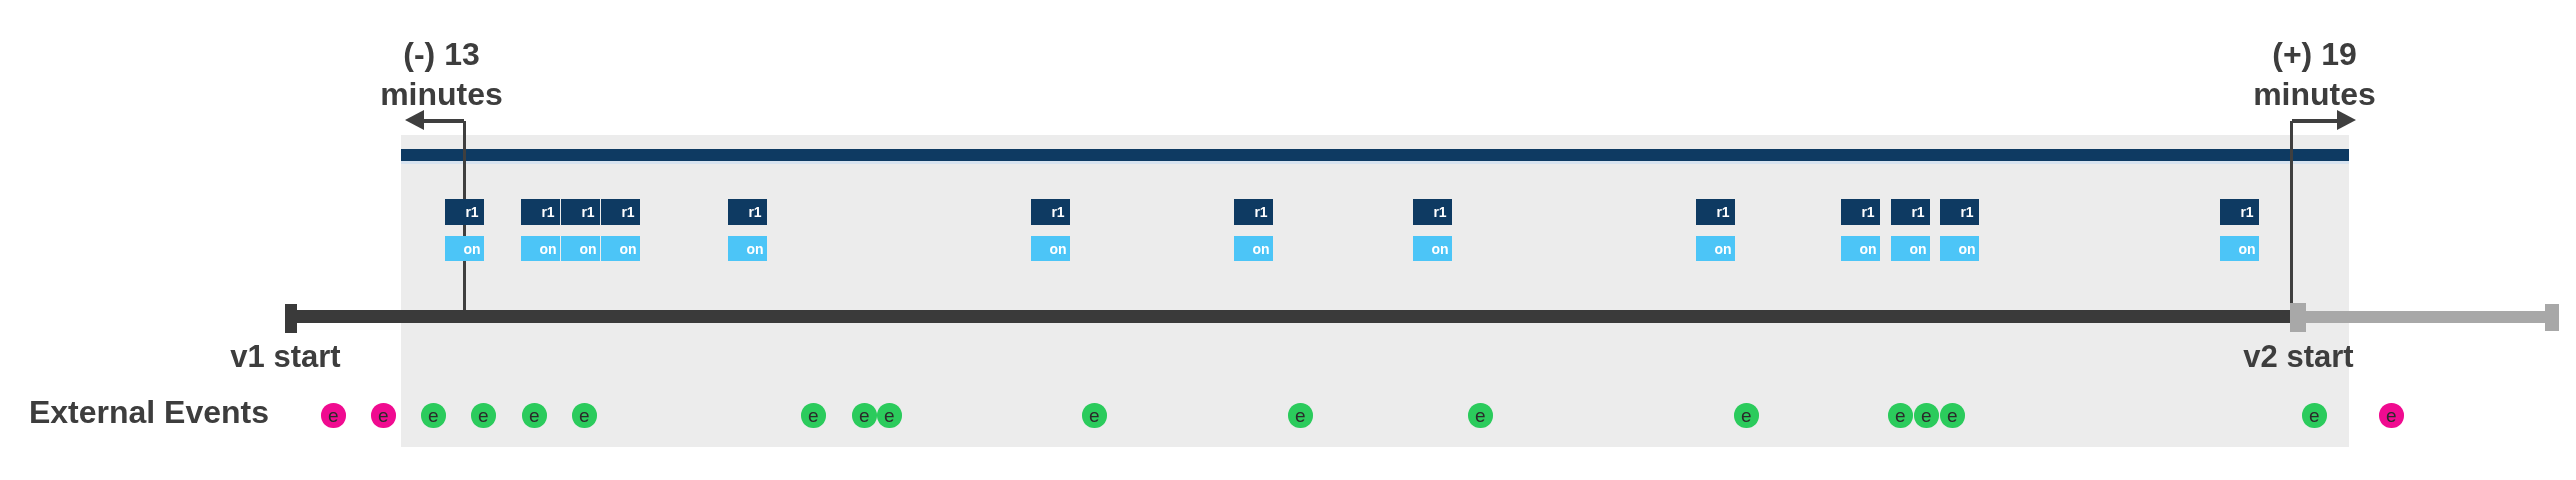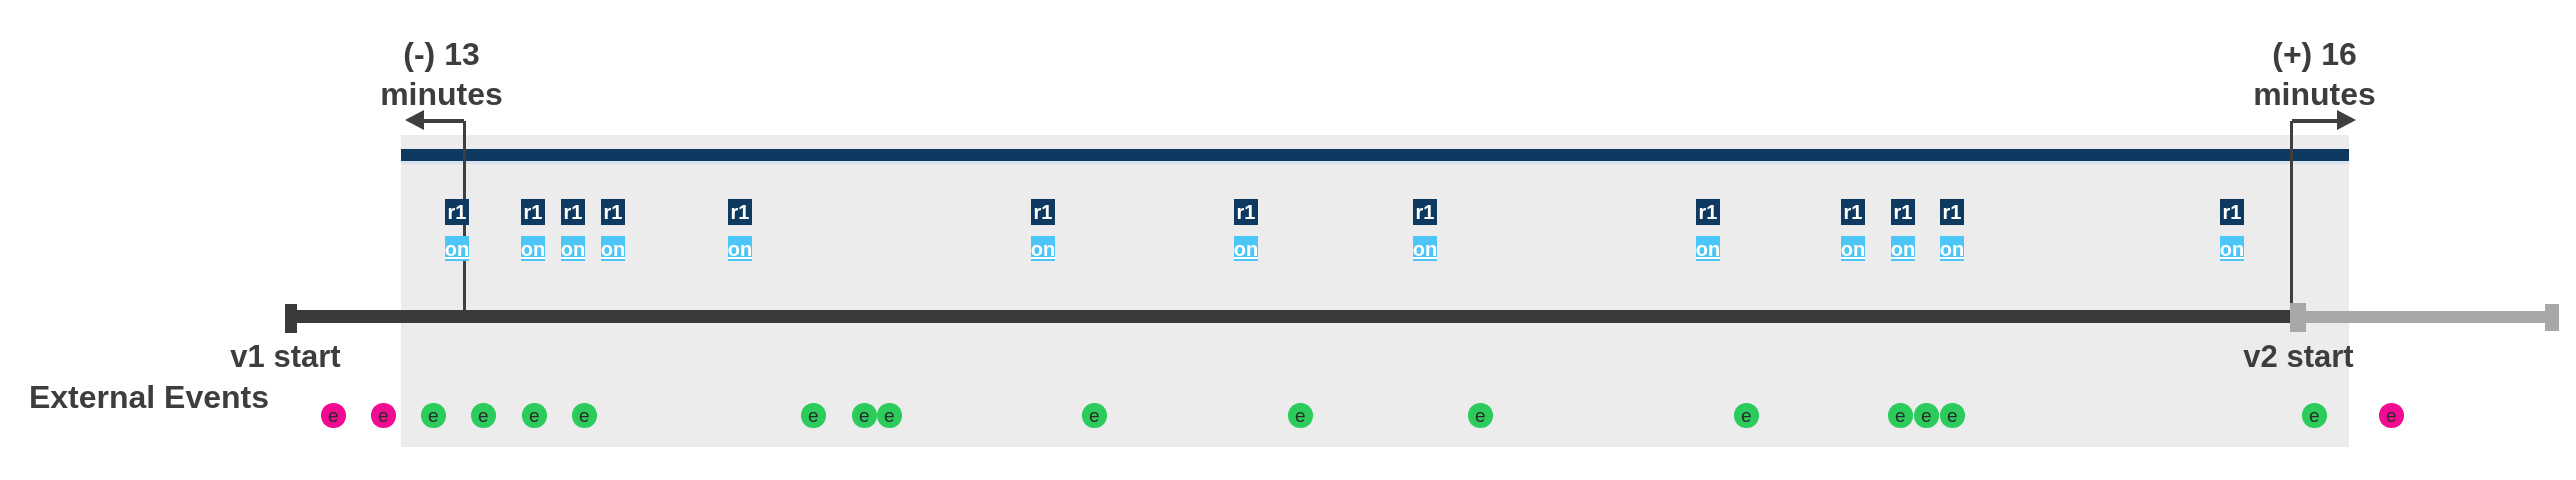--- a/index.html
+++ b/index.html
@@ -25,37 +25,37 @@
   
   .meas-line-v{position:absolute;width:2.8px;background:#3f3f3f;}
   .meas-line-h{position:absolute;height:3.8px;background:#3f3f3f;}
   .arrowhead{position:absolute;width:0;height:0;border-top:10.4px solid transparent;border-bottom:10.4px solid transparent;}
   .arrowhead.left{border-right:19px solid #3f3f3f;}
   .arrowhead.right{border-left:19px solid #3f3f3f;}
 
   
   .row-label{position:absolute;left:0;width:269px;text-align:right;font-size:32px;font-weight:700;color:#3d3d3d;line-height:34px;}
   .label-impressions{top:206px;}
-  .label-external{top:380px;}
+  .label-external{top:395px;}
 
   
   .tl-dark{position:absolute;left:290px;top:310px;width:2005px;height:13.2px;background:#3a3a3a;}
   .tl-cap-v1{position:absolute;left:285px;top:304px;width:12.3px;height:29px;background:#3a3a3a;}
   .tl-gray{position:absolute;left:2298px;top:311px;width:250px;height:12.3px;background:#a8a8a8;}
   .tl-cap-v2{position:absolute;left:2290px;top:303px;width:16px;height:29px;background:#a8a8a8;}
   .tl-cap-end{position:absolute;left:2545px;top:304px;width:14px;height:27px;background:#a8a8a8;}
   .tl-label{position:absolute;width:207px;text-align:center;font-size:31px;font-weight:700;color:#3d3d3d;}
   .tl-label-v1{left:182px;top:339px;}
   .tl-label-v2{left:2195px;top:339px;}
 
   
   .badge-col{position:absolute;top:199px;width:38px;}
   .badge{width:24px;height:26.4px;display:flex;align-items:center;justify-content:center;
-         color:#ffffff;font-size:20px;font-weight:700;line-height:1;}
-  .badge + .badge{margin-top:10.4px;text-decoration:underline;}
+         color:#ffffff;font-size:14px;font-weight:700;line-height:1;padding-left:15px;}
+  .badge + .badge{margin-top:10.4px;}
   .badge.on{height:25.5px;}
 
   
   .dot{position:absolute;top:403px;width:24.5px;height:24.5px;border-radius:50%;
        display:flex;align-items:center;justify-content:center;
        font-size:19px;font-weight:400;color:#2b2b2b;line-height:1;}
 </style>
 </head>
 <body>
 
@@ -65,21 +65,21 @@
 
   <div class="topbar"></div>
   <div class="topbar-edge"></div>
 
   <div class="offset-label offset-left">
     <div>(-) 13</div>
     <div>minutes</div>
   </div>
 
   <div class="offset-label offset-right">
-    <div>(+) 16</div>
+    <div>(+) 19</div>
     <div>minutes</div>
   </div>
 
   <div class="arrowhead left" style="left:405px;top:110px;"></div>
   <div class="meas-line-h" style="left:421px;top:119px;width:43px;"></div>
   <div class="meas-line-v" style="left:463px;top:121px;height:190px;"></div>
 
   <div class="meas-line-v" style="left:2290px;top:121px;height:182px;"></div>
   <div class="meas-line-h" style="left:2292px;top:119px;width:45px;"></div>
   <div class="arrowhead right" style="left:2337px;top:110px;"></div>

